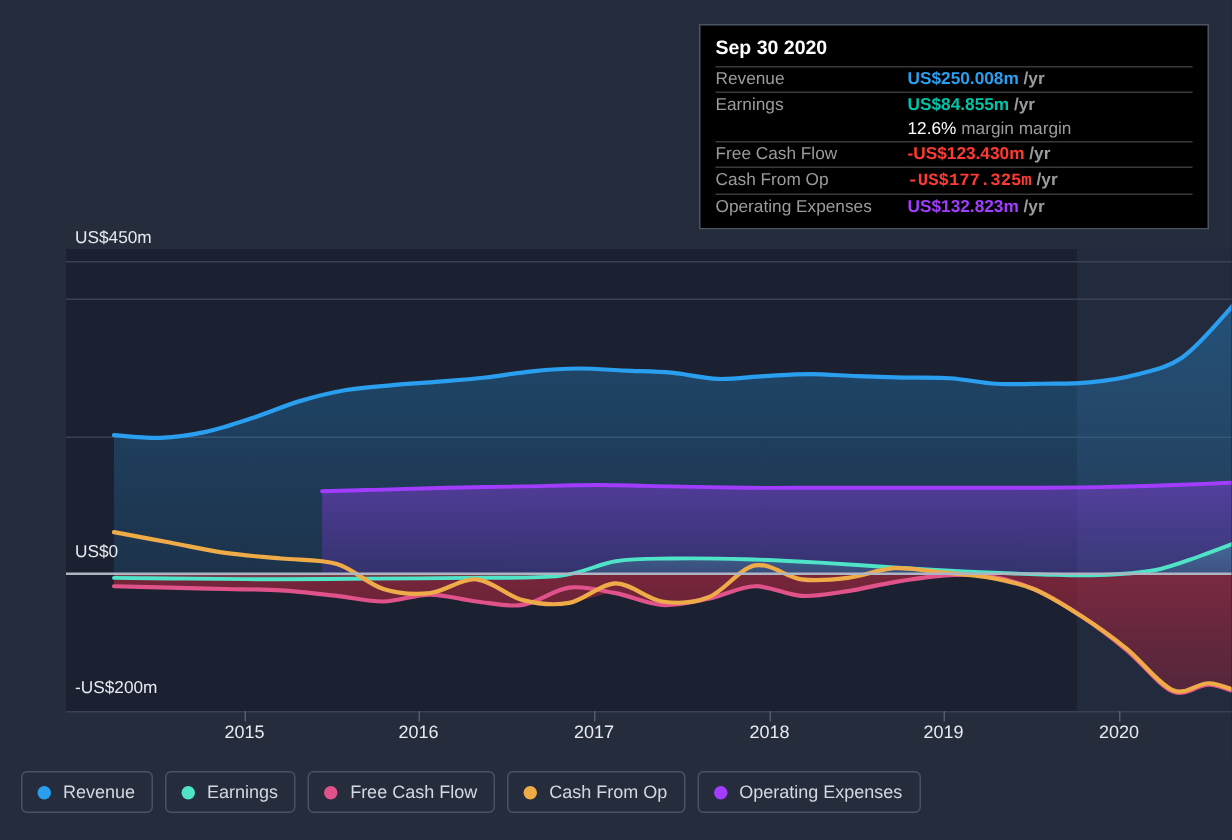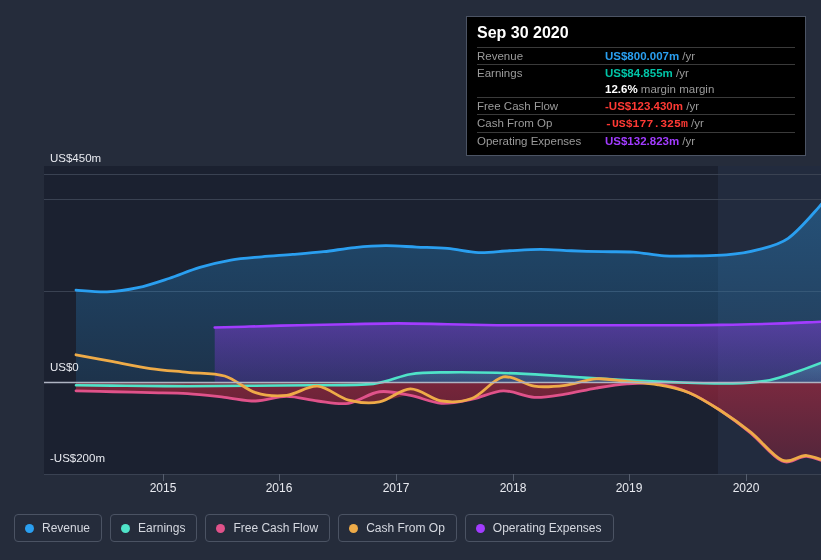--- a/index.html
+++ b/index.html
@@ -40,21 +40,21 @@
     left: 466px; top: 16px;
     width: 340px;
     background: #000000;
     border: 1px solid #4c5464;
     box-sizing: border-box;
     padding: 7px 10px 6px 10px;
     font-family: "Liberation Sans", sans-serif;
   }
   #tooltip .tt-date {
     color: #ffffff;
-    font-size: 16px;
+    font-size: 13px;
     font-weight: bold;
     padding-bottom: 5px;
   }
   #tooltip table {
     width: 100%;
     border-collapse: collapse;
     font-size: 11.5px;
   }
   #tooltip tr.rowline > td {
     border-top: 1px solid #3a3a3a;
@@ -63,22 +63,22 @@
     padding: 2px 0 2px 0;
     vertical-align: baseline;
     white-space: nowrap;
   }
   #tooltip td.tt-key {
     color: #9b9b9b;
     width: 128px;
   }
   #tooltip td.tt-val { color: #cfcfcf; }
   .tt-amount { font-weight: bold; }
-  .tt-unit { color: #9b9b9b; font-weight: normal; }
-  .tt-margin-num { color: #ffffff; font-weight: bold; text-align: center; }
+  .tt-unit { color: #9b9b9b; font-weight: bold; }
+  .tt-margin-num { color: #ffffff; font-weight: normal; text-align: center; }
   .tt-margin-txt { color: #9b9b9b; }
 
   
   #legend {
     position: absolute;
     left: 14px; top: 514px;
     display: flex;
     gap: 8px;
   }
   .legend-item {
@@ -190,21 +190,21 @@
         </g>
     </svg>
   </div>
 
   <div id="tooltip">
     <div class="tt-date">Sep 30 2020</div>
     <table>
       <tbody id="tooltip-rows">
           <tr class="rowline">
             <td class="tt-key">Revenue</td>
-            <td class="tt-val"><span class="tt-amount" style="color: rgb(42, 159, 240);">US$800.007m</span><span class="tt-unit"> /yr</span></td>
+            <td class="tt-val"><span class="tt-amount" style="color: rgb(42, 159, 240);">US$250.008m</span><span class="tt-unit"> /yr</span></td>
           </tr>
           <tr class="rowline">
             <td class="tt-key">Earnings</td>
             <td class="tt-val"><span class="tt-amount" style="color: rgb(0, 196, 167);">US$84.855m</span><span class="tt-unit"> /yr</span></td>
           </tr>
           <tr>
             <td class="tt-key"></td>
             <td class="tt-val"><span class="tt-margin-num" style="color: rgb(255, 255, 255);">12.6%</span><span class="tt-margin-txt"> margin margin</span></td>
           </tr>
           <tr class="rowline">

